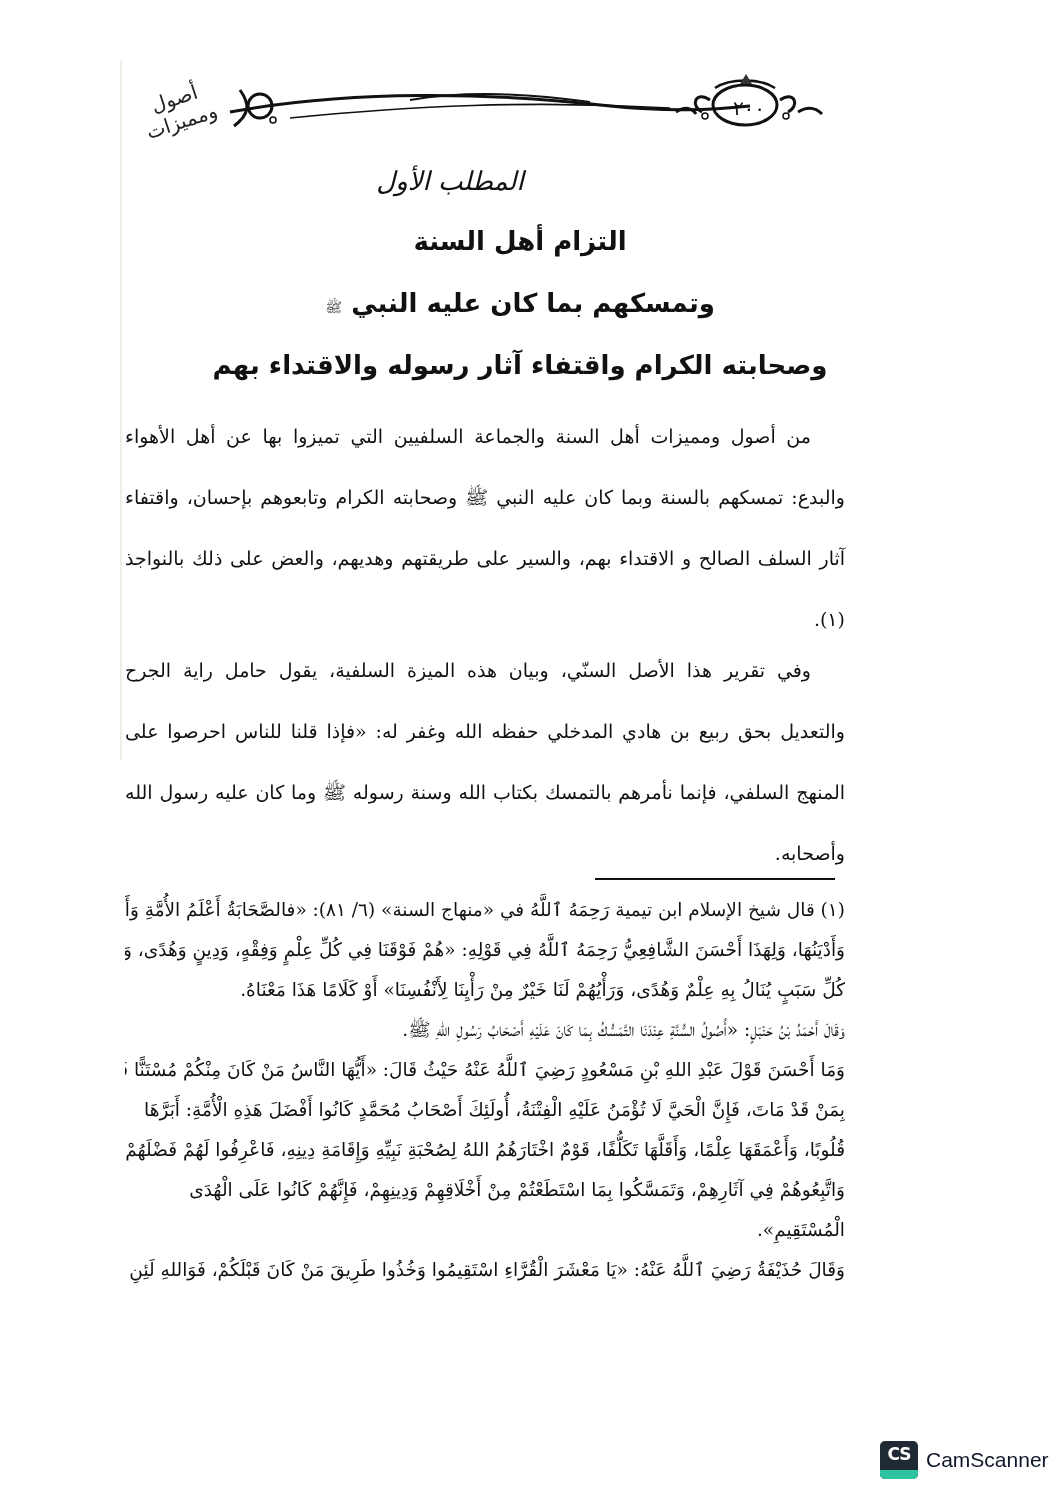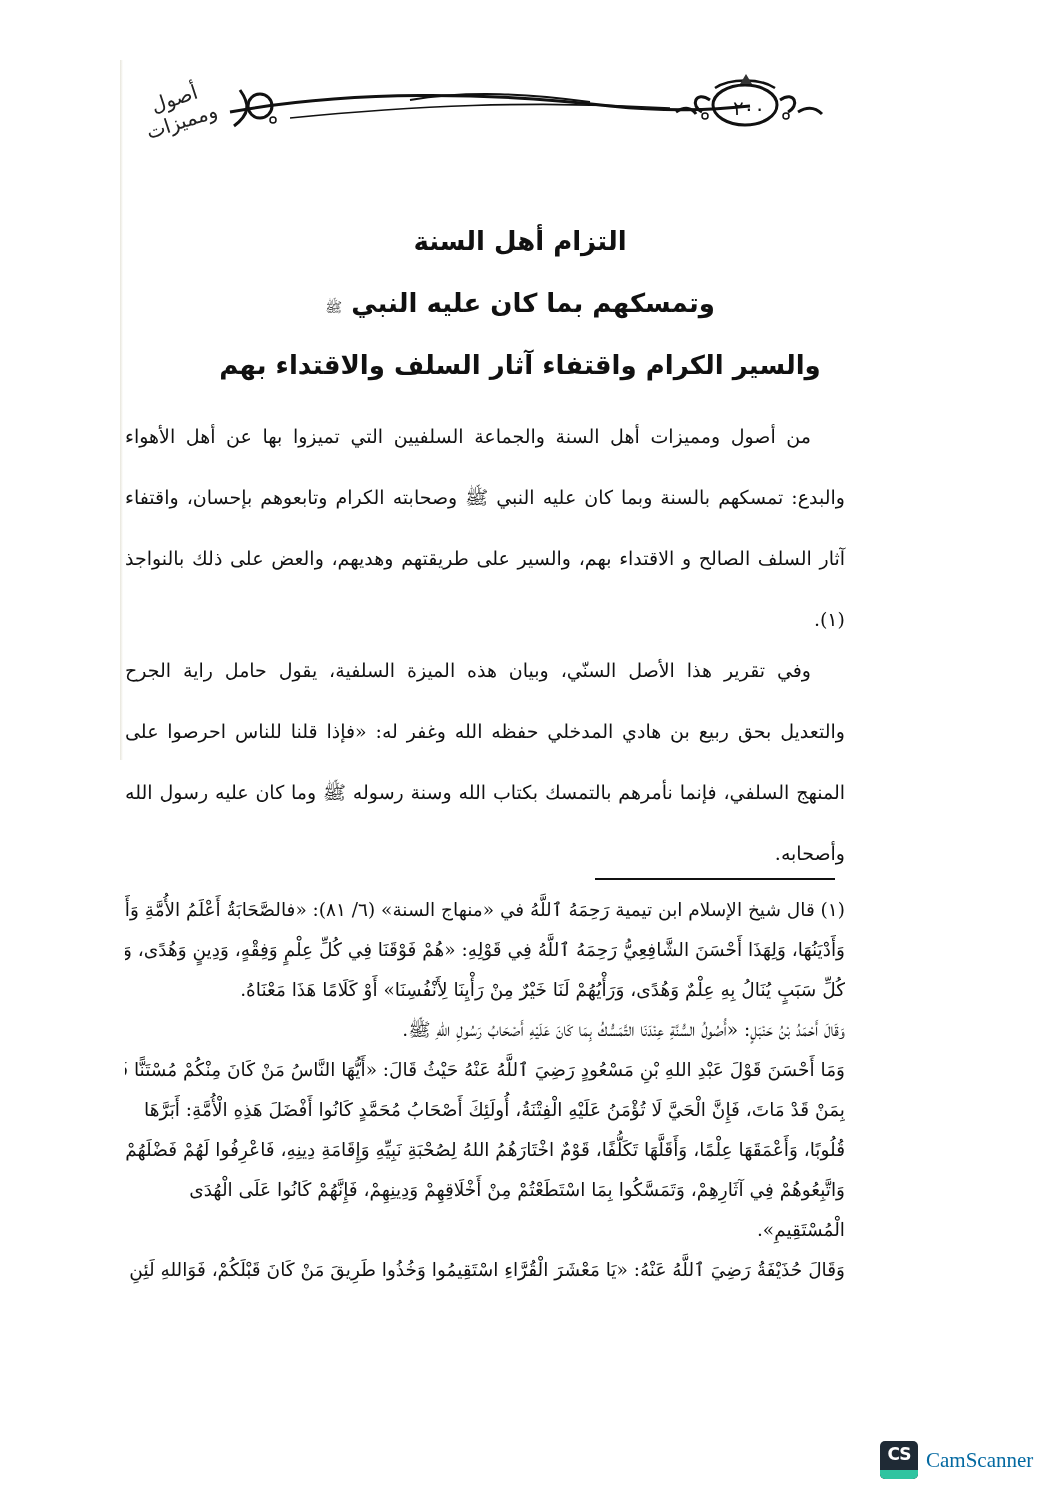--- a/index.html
+++ b/index.html
@@ -61,21 +61,21 @@
       width: 38px; height: 38px; border-radius: 5px; background: #1f2a35; position: relative; overflow: hidden;
     }
     .cam-logo .cs {
       position: absolute; left: 0; top: 3px; width: 38px; text-align: center; color: #fff;
       font-family: "DejaVu Sans", sans-serif; font-weight: bold; font-size: 17px; letter-spacing: -1px;
     }
     .cam-logo .bar {
       position: absolute; left: 0; bottom: 0; width: 38px; height: 9px; background: #2fc4a0;
     }
     .cam-text {
-      margin-left: 8px; font-family: Liberation Serif, serif; font-size: 21px; color: #0369a1;
+      margin-left: 8px; font-family: Liberation Sans, sans-serif; font-size: 21px; color: #0f172a;
     }
   </style>
 </head>
 <body>
 
 <div class="page">
   <div class="left-shadow"></div>
 
   <div class="header">
     <svg width="730" height="70" viewBox="0 0 730 70">
@@ -92,27 +92,28 @@
       <path d="M630 14 L 636 4 L 642 14 Z" fill="#333"></path>
       <circle cx="595" cy="46" r="3" stroke="#111" stroke-width="1.5" fill="none"></circle>
       <circle cx="676" cy="46" r="3" stroke="#111" stroke-width="1.5" fill="none"></circle>
       <path d="M566 42 C 575 36, 582 38, 586 44" stroke="#111" stroke-width="3" fill="none"></path>
       <path d="M688 42 C 698 36, 706 38, 712 44" stroke="#111" stroke-width="3" fill="none"></path>
     </svg>
   </div>
   <div class="page-number">٢٠٠</div>
   <div class="book-title-mark">أصول ومميزات</div>
 
+  <div class="section-label">المطلب الأول</div>
 
   <div class="heading h1">التزام أهل السنة</div>
   <div class="heading h2">
     <span>وتمسكهم بما كان عليه النبي</span>
     <span class="salutation">ﷺ</span>
   </div>
-  <div class="heading h3">والسير الكرام واقتفاء آثار السلف والاقتداء بهم</div>
+  <div class="heading h3">وصحابته الكرام واقتفاء آثار رسوله والاقتداء بهم</div>
 
   <div class="body-text p1"><span class="indent"></span><span>من أصول ومميزات أهل السنة والجماعة السلفيين التي تميزوا بها عن أهل الأهواء والبدع: تمسكهم بالسنة وبما كان عليه النبي ﷺ وصحابته الكرام وتابعوهم بإحسان، واقتفاء آثار السلف الصالح و الاقتداء بهم، والسير على طريقتهم وهديهم، والعض على ذلك بالنواجذ (١).</span></div>
 
   <div class="body-text p2"><span class="indent"></span><span>وفي تقرير هذا الأصل السنّي، وبيان هذه الميزة السلفية، يقول حامل راية الجرح والتعديل بحق ربيع بن هادي المدخلي حفظه الله وغفر له: «فإذا قلنا للناس احرصوا على المنهج السلفي، فإنما نأمرهم بالتمسك بكتاب الله وسنة رسوله ﷺ وما كان عليه رسول الله وأصحابه.</span></div>
 
   <div class="footnote-sep"></div>
 
   <div class="footnotes">
     <span class="fn-line">(١) قال شيخ الإسلام ابن تيمية رَحِمَهُ ٱللَّهُ في «منهاج السنة» (٦/ ٨١): «فالصَّحَابَةُ أَعْلَمُ الأُمَّةِ وَأَفْقَهُهَا</span>
     <span class="fn-line">وَأَدْيَنُهَا، وَلِهَذَا أَحْسَنَ الشَّافِعِيُّ رَحِمَهُ ٱللَّهُ فِي قَوْلِهِ: «هُمْ فَوْقَنَا فِي كُلِّ عِلْمٍ وَفِقْهٍ، وَدِينٍ وَهُدًى، وَفِي</span>

